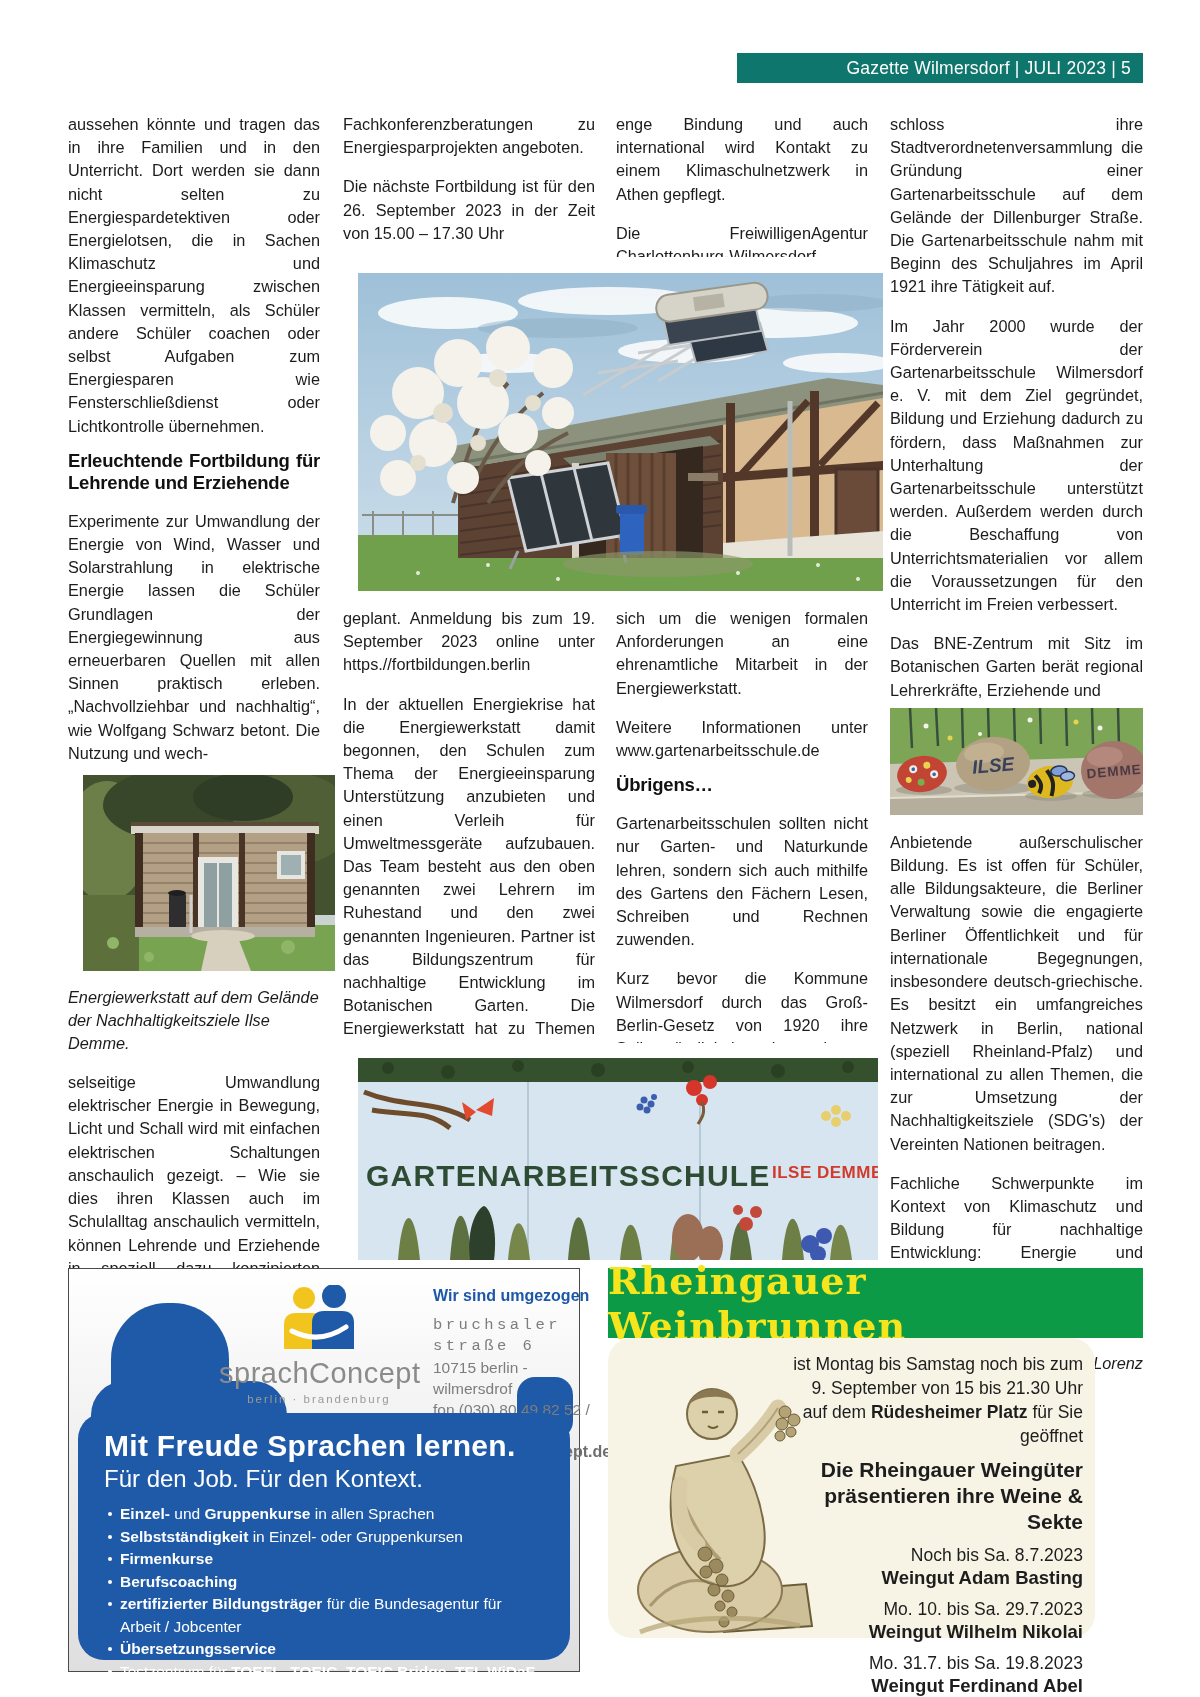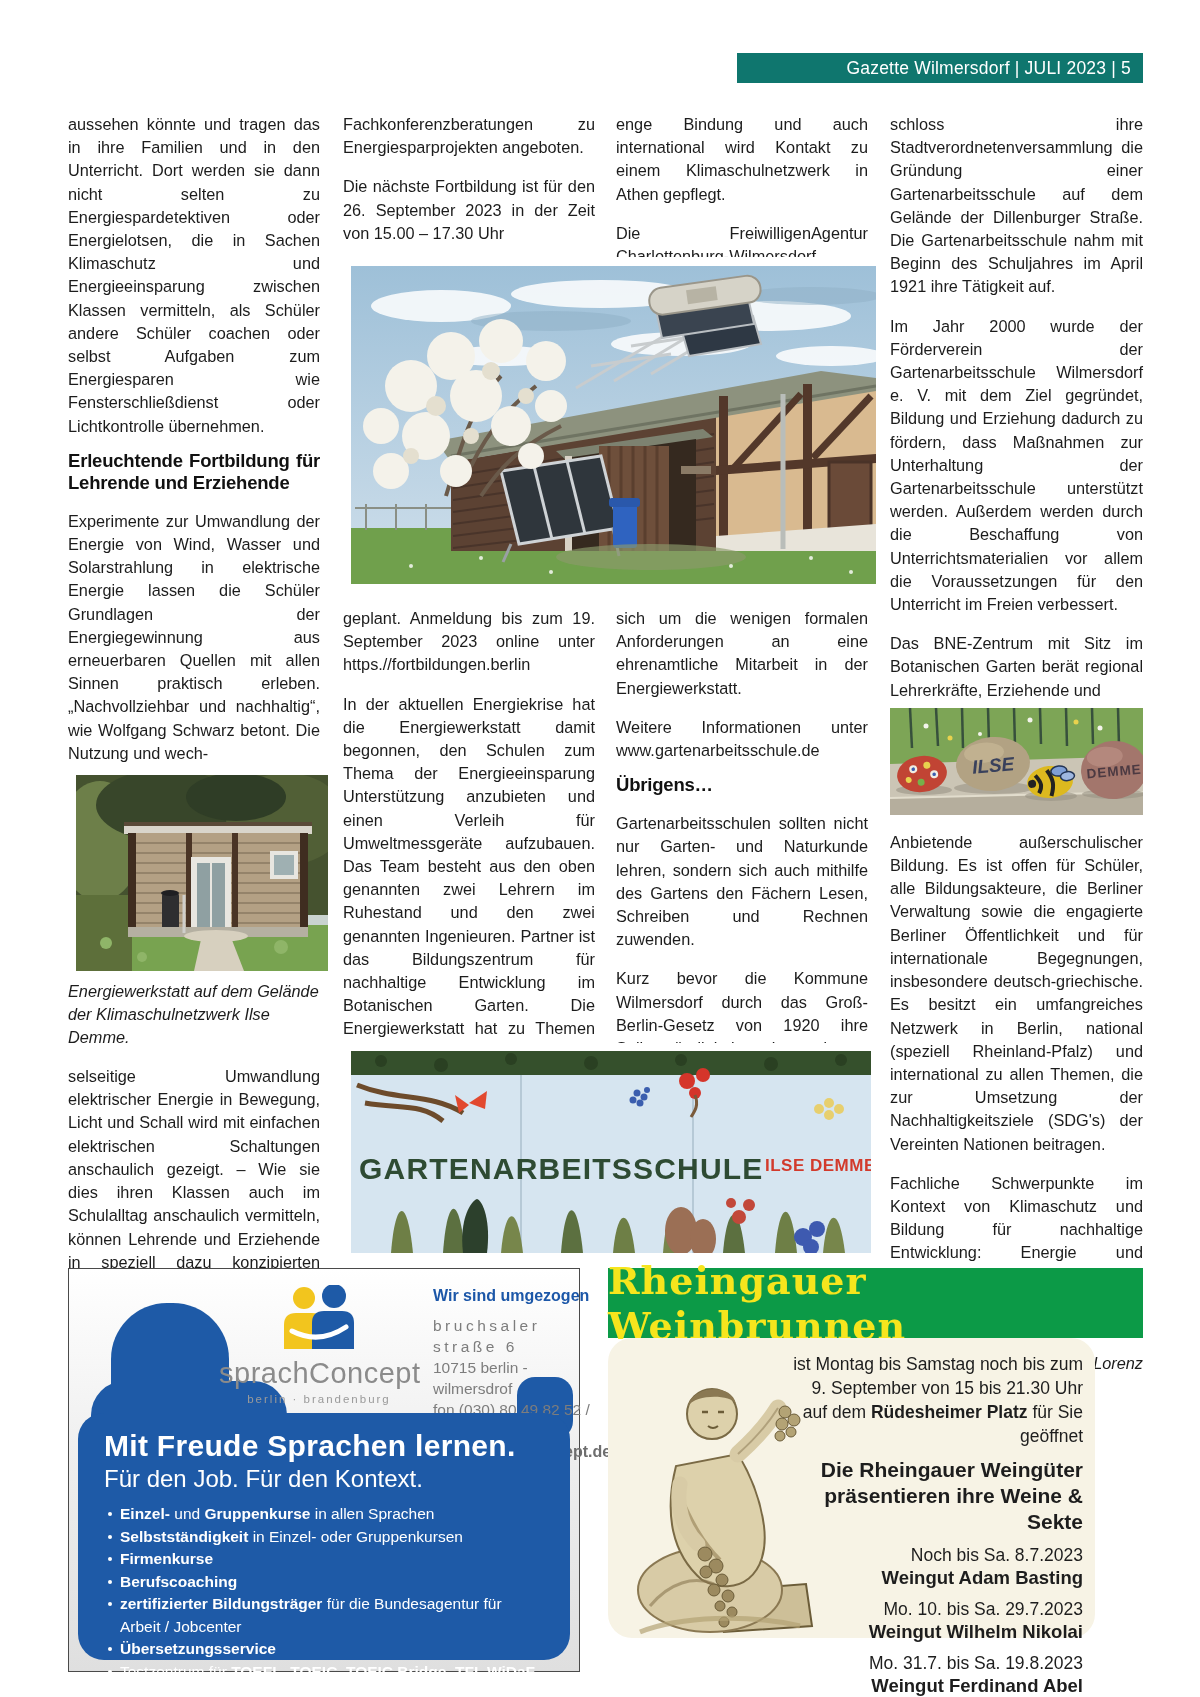--- a/index.html
+++ b/index.html
@@ -10,21 +10,21 @@
   .header-bar{position:absolute;left:737px;top:53px;width:406px;height:30px;
     display:flex;align-items:center;justify-content:flex-end;padding-right:12px;box-sizing:border-box;
     color:#fff;font-size:17.5px;letter-spacing:.2px;}
 
   
   .col{position:absolute;font-size:16.3px;line-height:23.2px;text-align:justify;hyphens:auto;}
   .col p{margin:16px 0 2px 0;}
   .col h2{font-size:18.5px;line-height:22px;margin:12px 0 8px 0;letter-spacing:-0.2px;color:#111;}
   .caption{font-style:italic;text-align:left;margin:9px 0 16px 0;line-height:23px;}
   .byline{text-align:right;font-style:italic;margin-top:2px;}
-  figure{margin:8px;}
+  figure{margin:15px;}
   .ph{display:block;}
 
   #c1{left:68px;top:97px;width:252px;}
   #c2top{left:343px;top:97px;width:252px;height:160px;overflow:hidden;}
   #c3top{left:616px;top:97px;width:252px;height:160px;overflow:hidden;}
   #house{position:absolute;left:343px;top:258px;width:525px;height:318px;}
   #c2mid{left:343px;top:591px;width:252px;height:448px;overflow:hidden;}
   #c3mid{left:616px;top:591px;width:252px;height:452px;overflow:hidden;}
   #mural{position:absolute;left:343px;top:1043px;width:520px;height:202px;}
   #c4{left:890px;top:97px;width:253px;}
@@ -37,21 +37,21 @@
   .sc-shape-head{position:absolute;left:42px;top:34px;width:118px;height:120px;border-radius:56px 56px 0 0;}
   .sc-shape-shoulder{position:absolute;left:22px;top:112px;width:196px;height:48px;border-radius:34px 34px 0 0;}
   .sc-bump{position:absolute;left:448px;top:108px;width:56px;height:62px;border-radius:18px;}
   .sc-top{position:absolute;left:150px;top:12px;right:10px;display:flex;}
   .sc-logo-block{width:200px;text-align:center;padding-top:4px;}
   .sc-brand{font-size:29px;color:#8b8b8b;letter-spacing:.5px;margin-top:2px;}
   .sc-brand-sub{font-size:11.5px;color:#9a9a9a;letter-spacing:2px;margin-top:3px;}
   .sc-move{flex:1;text-align:left;padding-left:14px;padding-top:6px;}
   .sc-move-title{color:#1c57a8;font-weight:bold;font-size:16px;margin-bottom:10px;}
   .sc-addr{color:#7d7d7d;font-size:15.5px;line-height:21px;}
-  .sc-addr-spaced{letter-spacing:3.5px;}
+  .sc-addr-spaced{letter-spacing:3.5px;font-family:Liberation Mono, monospace;}
   .sc-site{color:#6e6e6e;font-weight:bold;font-size:16px;margin-top:2px;}
   .sc-banner{position:absolute;left:9px;right:9px;top:144px;bottom:11px;border-radius:26px;
     color:#fff;padding:16px 26px 0 26px;box-sizing:border-box;}
   .sc-slogan{font-size:30px;font-weight:bold;letter-spacing:.3px;}
   .sc-slogan2{font-size:24px;font-weight:300;margin-top:2px;}
   .sc-bullets{list-style:none;margin:10px 0 0 0;padding:0;font-size:15.5px;line-height:22.5px;}
   .sc-bullets li{position:relative;padding-left:16px;}
   .sc-bullets li::before{content:"";position:absolute;left:4px;top:9px;width:4px;height:4px;border-radius:50%;background:#fff;}
 
   
@@ -119,21 +119,21 @@
         <path d="M118 196 L168 196 L154 160 L126 160 Z" fill="#d7d0bf"></path>
         <ellipse cx="140" cy="161" rx="32" ry="6" fill="#d7d0bf"></ellipse>
         <line x1="108" y1="120" x2="108" y2="158" stroke="#cfcecb" stroke-width="3"></line>
         <g fill="#8fb568">
             <circle cx="30" cy="168" r="6"></circle>
             <circle cx="205" cy="172" r="7"></circle>
             <circle cx="66" cy="182" r="5"></circle>
           </g>
       </svg>
     </figure>
-    <div class="caption">Energiewerkstatt auf dem Gelände der Klimaschulnetzwerk Ilse Demme.</div>
+    <div class="caption">Energiewerkstatt auf dem Gelände der Nachhaltigkeitsziele Ilse Demme.</div>
     <p>selseitige Umwandlung elektrischer Energie in Bewegung, Licht und Schall wird mit einfachen elektrischen Schaltungen anschaulich gezeigt. – Wie sie dies ihren Klassen auch im Schulalltag anschaulich vermitteln, können Lehrende und Erziehende in speziell dazu konzipierten Fortbildungsveranstaltungen in der Gartenarbeitsschule erfahren. Ebenso werden immer wieder</p>
   </div>
 
   <div class="col" id="c2top">
     <p>Fachkonferenzberatungen zu Energiesparprojekten angeboten.</p>
     <p>Die nächste Fortbildung ist für den 26. September 2023 in der Zeit von 15.00 – 17.30 Uhr</p>
   </div>
 
   <div class="col" id="c3top">
     <p>enge Bindung und auch international wird Kontakt zu einem Klimaschulnetzwerk in Athen gepflegt.</p>

